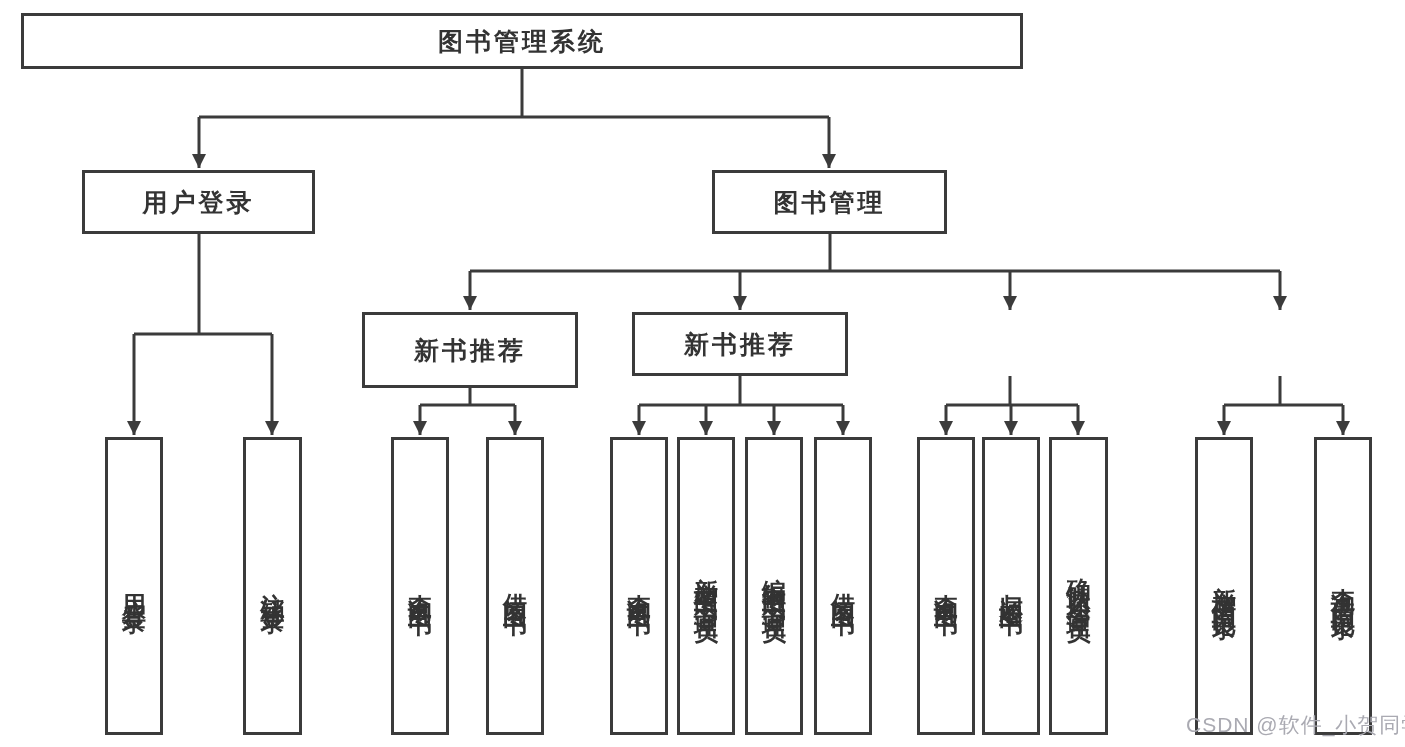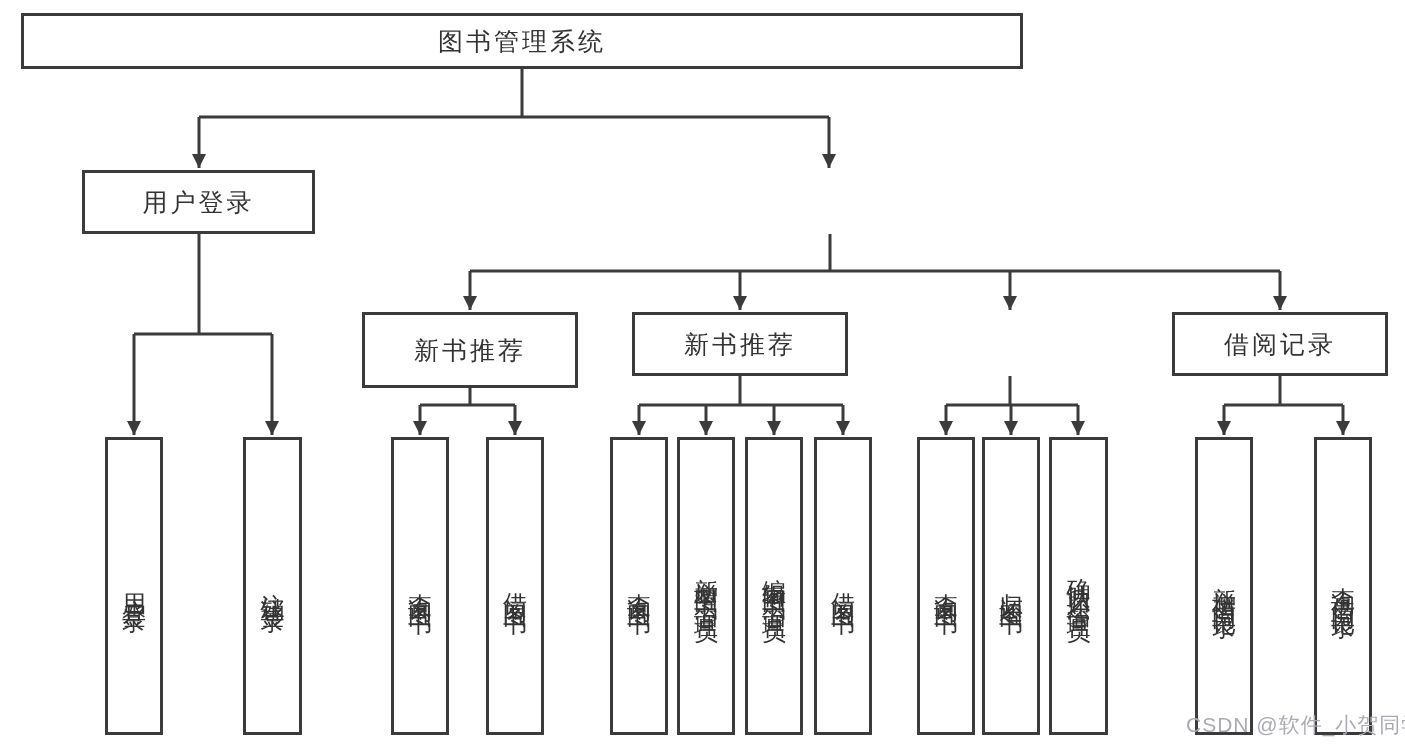--- a/index.html
+++ b/index.html
@@ -18,20 +18,21 @@
   }
   .node {
     position: absolute;
     box-sizing: border-box;
     background: var(--box-bg, #ffffff);
     border: 3px solid var(--line, #3b3b3b);
     display: flex;
     align-items: center;
     justify-content: center;
     color: var(--text, #333333);
+    font-weight: bold;
   }
   .node.h .lbl {
     font-size: 25px;
     letter-spacing: 3px;
     white-space: nowrap;
     line-height: 1;
   }
   .node.v .lbl {
     writing-mode: vertical-rl;
     text-orientation: mixed;
@@ -93,29 +94,29 @@
     </g>
   </svg>
 
   <div class="node h" style="left:21px;top:13px;width:1002px;height:56px">
     <span class="lbl">图书管理系统</span>
   </div>
 
   <div class="node h" style="left:82px;top:170px;width:233px;height:64px">
     <span class="lbl">用户登录</span>
   </div>
+  <div class="node h" style="left:712px;top:170px;width:235px;height:64px">
+    <span class="lbl">图书管理</span>
+  </div>
 
   <div class="node h" style="left:362px;top:312px;width:216px;height:76px">
     <span class="lbl">新书推荐</span>
   </div>
   <div class="node h" style="left:632px;top:312px;width:216px;height:64px">
     <span class="lbl">新书推荐</span>
-  </div>
-  <div class="node h" style="left:1172px;top:312px;width:216px;height:64px">
-    <span class="lbl">借阅记录</span>
   </div>
 
   <div class="node v" style="left:105px;top:437px;width:58px;height:298px">
     <span class="lbl">用户登录</span>
   </div>
   <div class="node v" style="left:243px;top:437px;width:59px;height:298px">
     <span class="lbl">注销登录</span>
   </div>
 
   <div class="node v" style="left:391px;top:437px;width:58px;height:298px">

